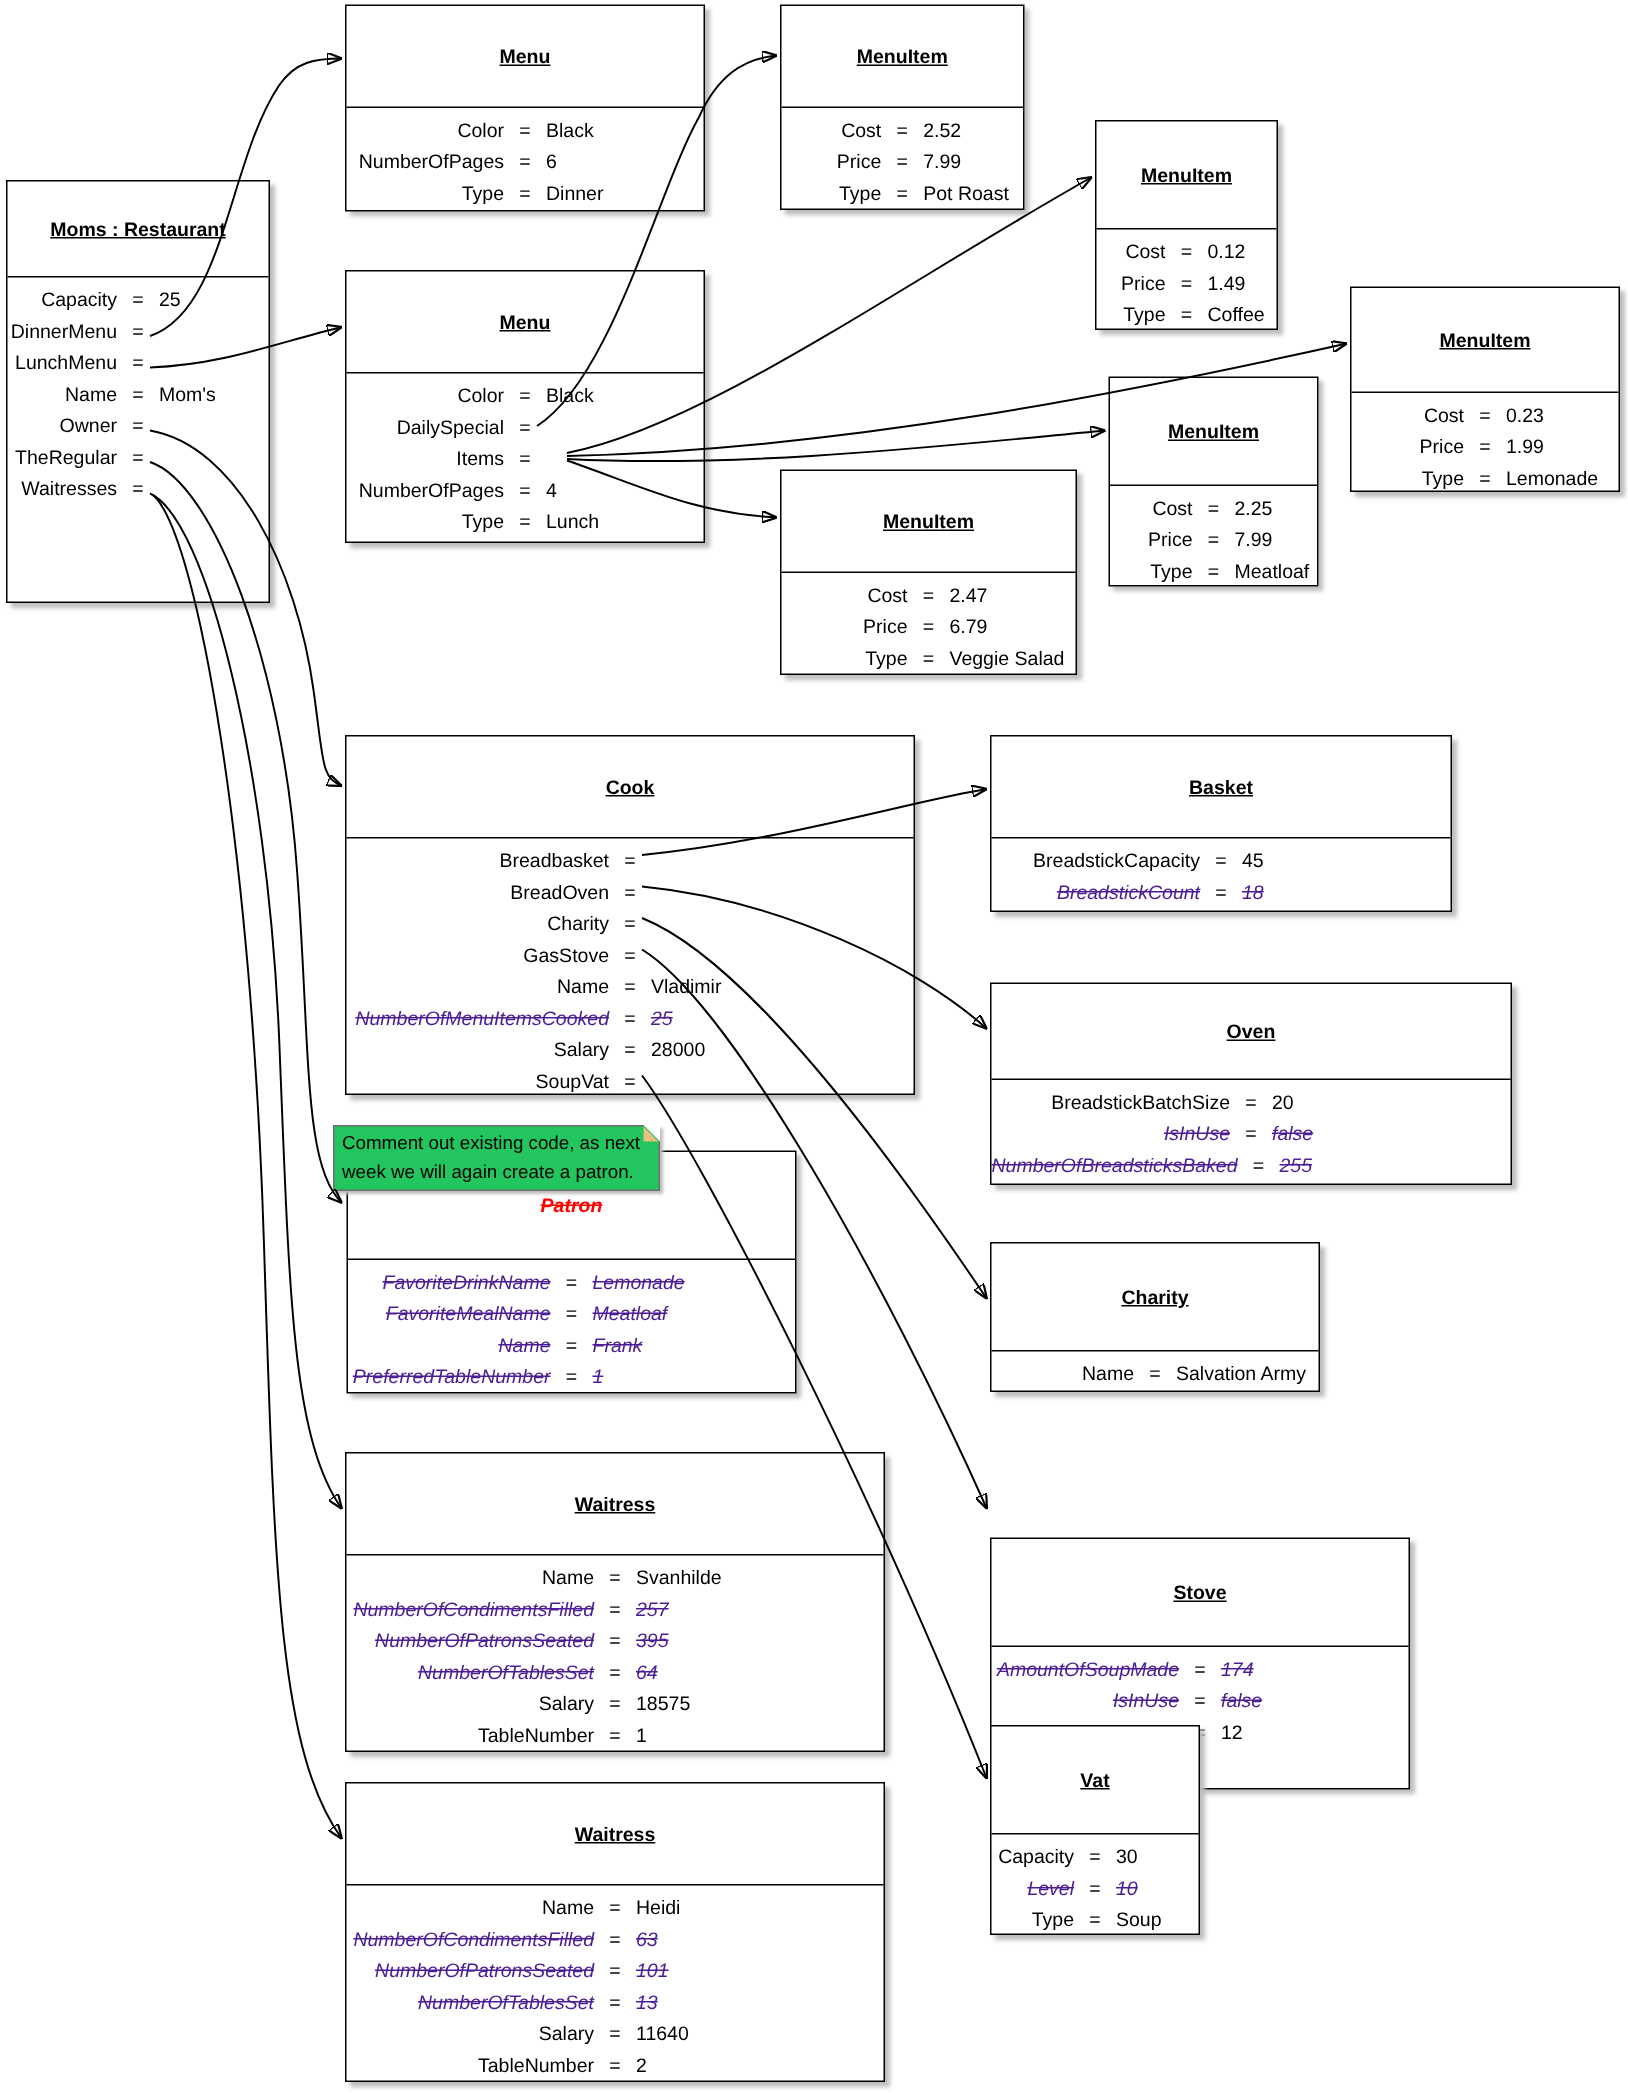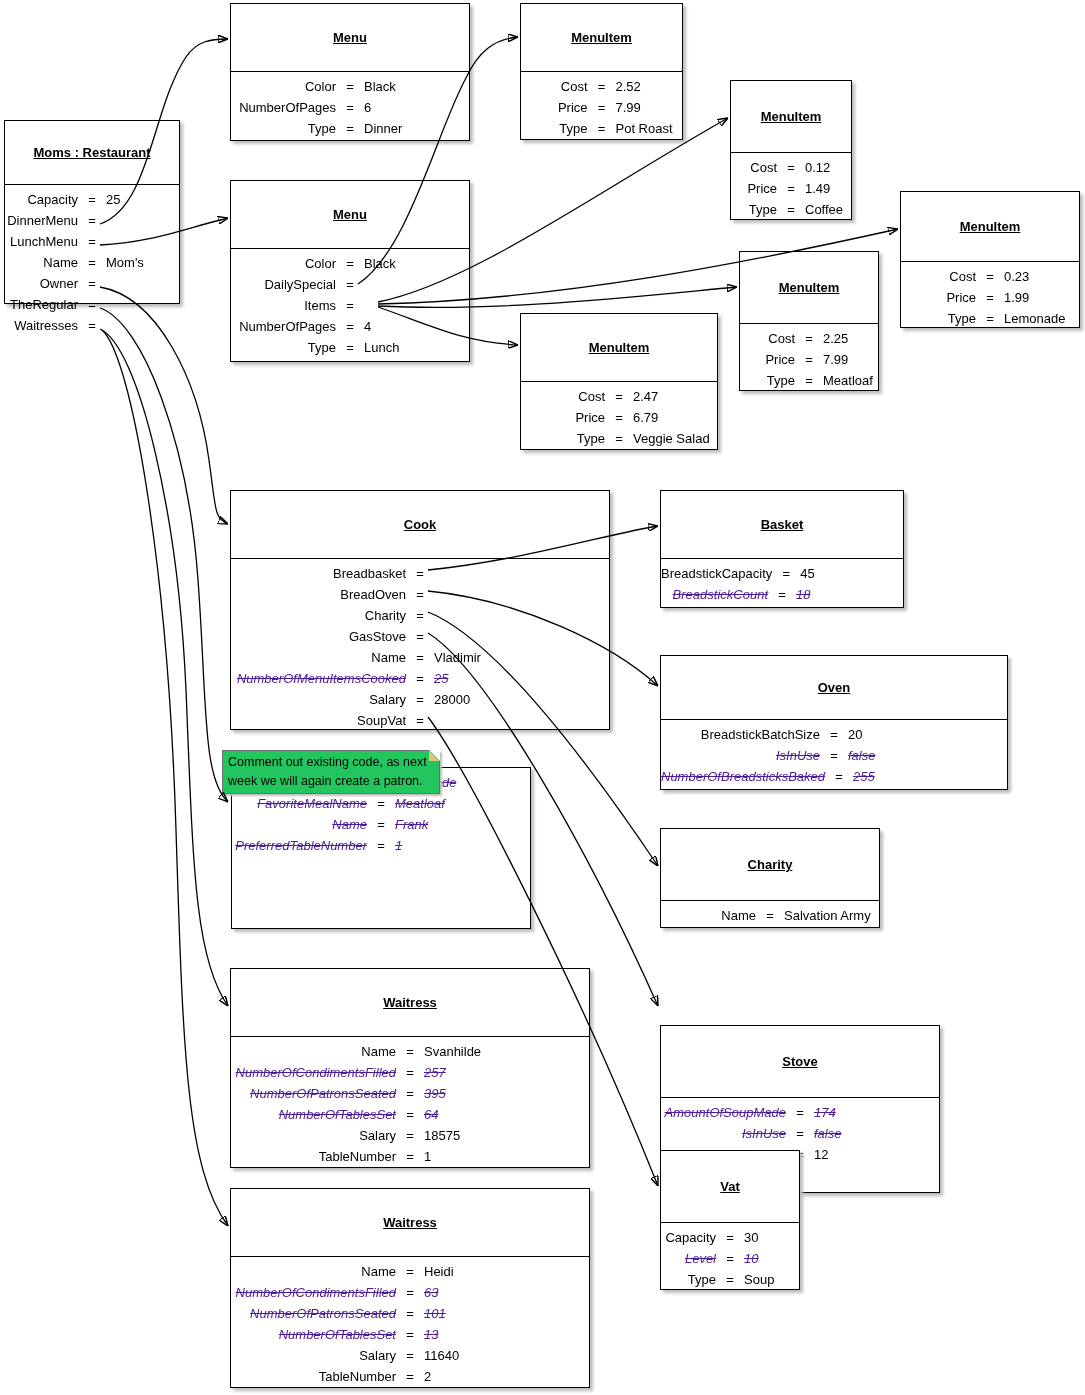--- a/index.html
+++ b/index.html
@@ -47,21 +47,21 @@
     border-bottom:10px solid #e4bf7d; border-right:10px solid transparent;
   }
   svg.wires { position:absolute; left:0; top:0; z-index:50; pointer-events:none; }
   svg.wires path { fill:none; stroke:#000; stroke-width:1.3; }
 </style>
 </head>
 <body>
 
 <div id="canvas">
 
-  <div class="box" style="left:4px;top:120px;width:176px;height:184px;">
+  <div class="box" style="left:4px;top:120px;width:176px;height:282px;">
     <div class="box-title" style="height:64px;">
         <span>Moms : Restaurant</span>
       </div>
     <div class="box-rows">
         <div class="row">
           <span class="rn">Capacity</span>
           <span class="eq">=</span>
           <span class="rv">25</span>
         </div>
         <div class="row">
@@ -309,21 +309,21 @@
           <span class="rv">28000</span>
         </div>
         <div class="row">
           <span class="rn">SoupVat</span>
           <span class="eq">=</span>
           <span class="rv"></span>
         </div>
       </div>
   </div>
 
-  <div class="box" style="left:660px;top:490px;width:244px;height:118px;">
+  <div class="box" style="left:660px;top:490px;width:308px;height:118px;">
     <div class="box-title" style="height:68px;">
         <span>Basket</span>
       </div>
     <div class="box-rows">
         <div class="row">
           <span class="rn">BreadstickCapacity</span>
           <span class="eq">=</span>
           <span class="rv">45</span>
         </div>
         <div class="row struck">
@@ -364,20 +364,23 @@
     <div class="box-rows">
         <div class="row">
           <span class="rn">Name</span>
           <span class="eq">=</span>
           <span class="rv">Salvation Army</span>
         </div>
       </div>
   </div>
 
   <div class="box" style="left:231px;top:767px;width:300px;height:162px;">
+    <div class="box-title" style="height:72px;">
+        <span class="struck-title">Patron</span>
+      </div>
     <div class="box-rows">
         <div class="row struck">
           <span class="rn">FavoriteDrinkName</span>
           <span class="eq">=</span>
           <span class="rv">Lemonade</span>
         </div>
         <div class="row struck">
           <span class="rn">FavoriteMealName</span>
           <span class="eq">=</span>
           <span class="rv">Meatloaf</span>

